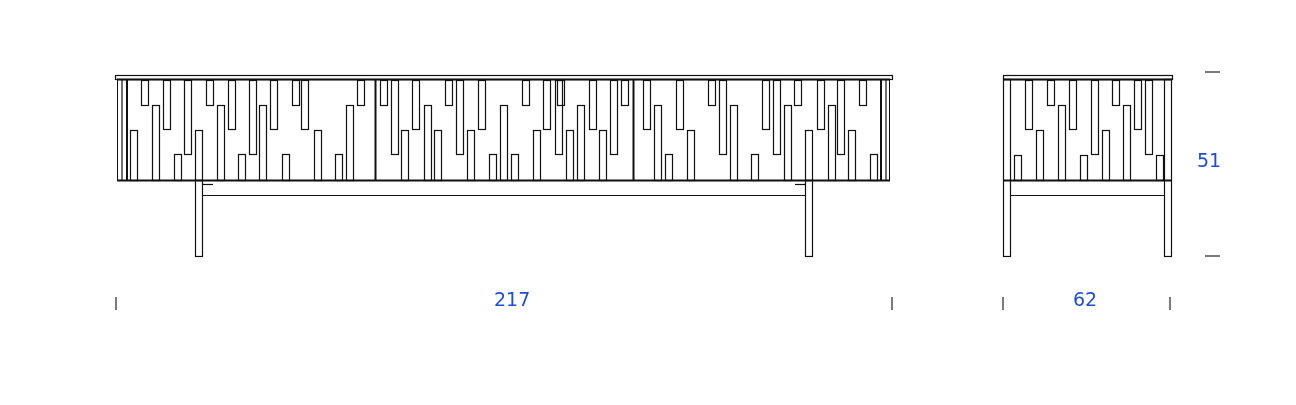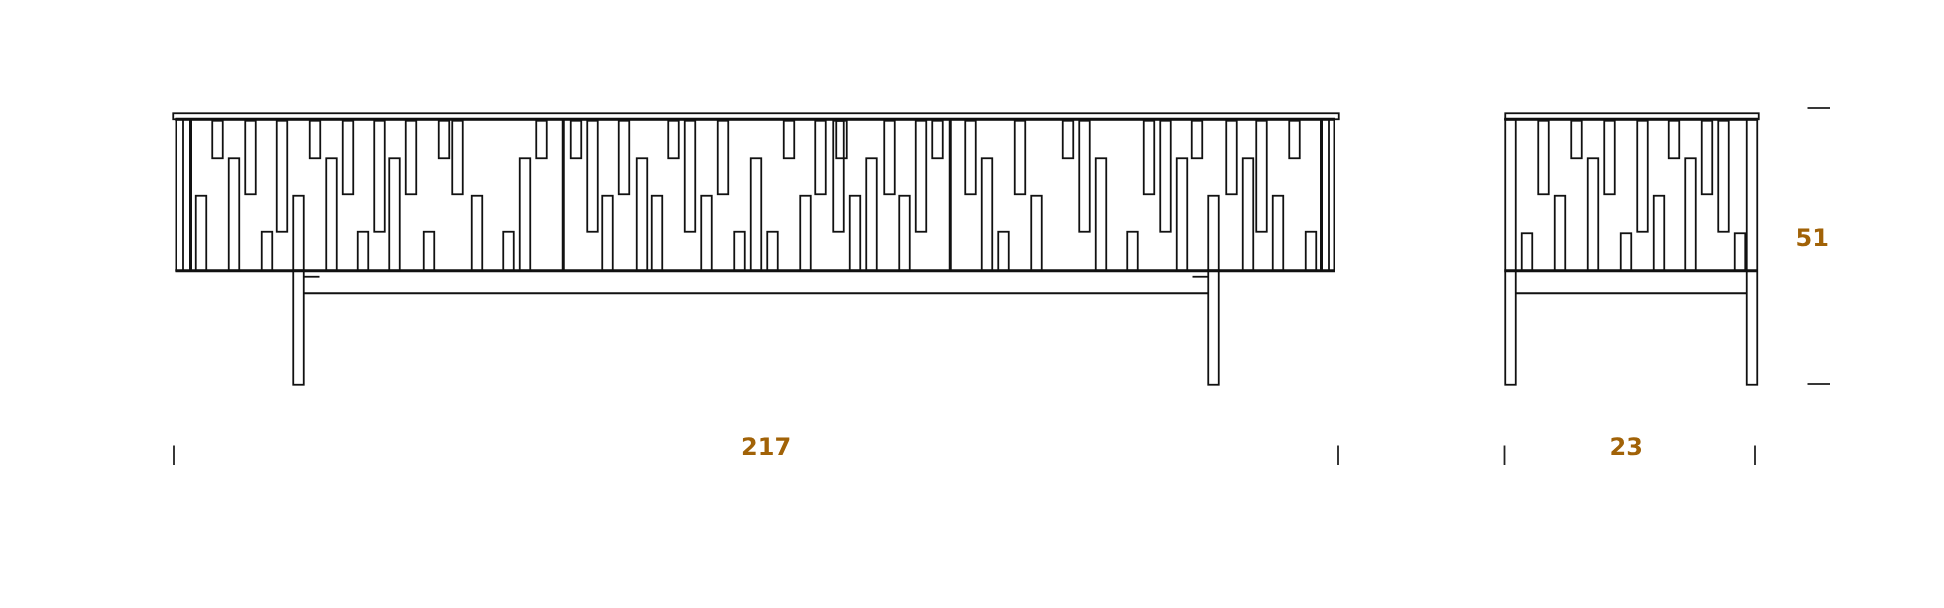--- a/index.html
+++ b/index.html
@@ -1,18 +1,18 @@
 <!DOCTYPE html>
 <html><head>
 <meta charset="utf-8">
 <style>
   html, body { margin:0; padding:0; background:#ffffff; }
   body { width:1296px; height:405px; position:relative; overflow:hidden; font-family:"Liberation Sans", sans-serif; }
   svg { position:absolute; left:0; top:0; }
-  .dim-label { position:absolute; font-family:"DejaVu Sans", sans-serif; font-weight:700; color:#a16207; font-size:16px; letter-spacing:0px; }
+  .dim-label { position:absolute; font-family:"DejaVu Sans", sans-serif; font-weight:400; color:#1d4ed8; font-size:19px; letter-spacing:0px; }
 </style>
 </head>
 <body>
 
 <svg width="1296" height="405" viewBox="0 0 1296 405">
   <g id="front-view" fill="none" stroke="#111" stroke-width="1.2">
     <rect x="115.5" y="75.5" width="777" height="4"></rect>
     <rect x="117.5" y="79.5" width="772" height="101" stroke-width="1"></rect>
     <line x1="127" y1="79.5" x2="127" y2="180.5" stroke-width="2"></line>
     <line x1="881" y1="79.5" x2="881" y2="180.5" stroke-width="2"></line>
@@ -125,14 +125,14 @@
     <line x1="116" y1="297" x2="116" y2="310"></line>
     <line x1="892" y1="297" x2="892" y2="310"></line>
     <line x1="1003" y1="297" x2="1003" y2="310"></line>
     <line x1="1170" y1="297" x2="1170" y2="310"></line>
     <line x1="1205" y1="72" x2="1220" y2="72"></line>
     <line x1="1205" y1="256" x2="1220" y2="256"></line>
   </g>
 </svg>
 
 <div class="dim-label" style="left:494px; top:288px;">217</div>
-<div class="dim-label" style="left:1073px; top:288px;">23</div>
+<div class="dim-label" style="left:1073px; top:288px;">62</div>
 <div class="dim-label" style="left:1197px; top:149px;">51</div>
 
 </body></html>

